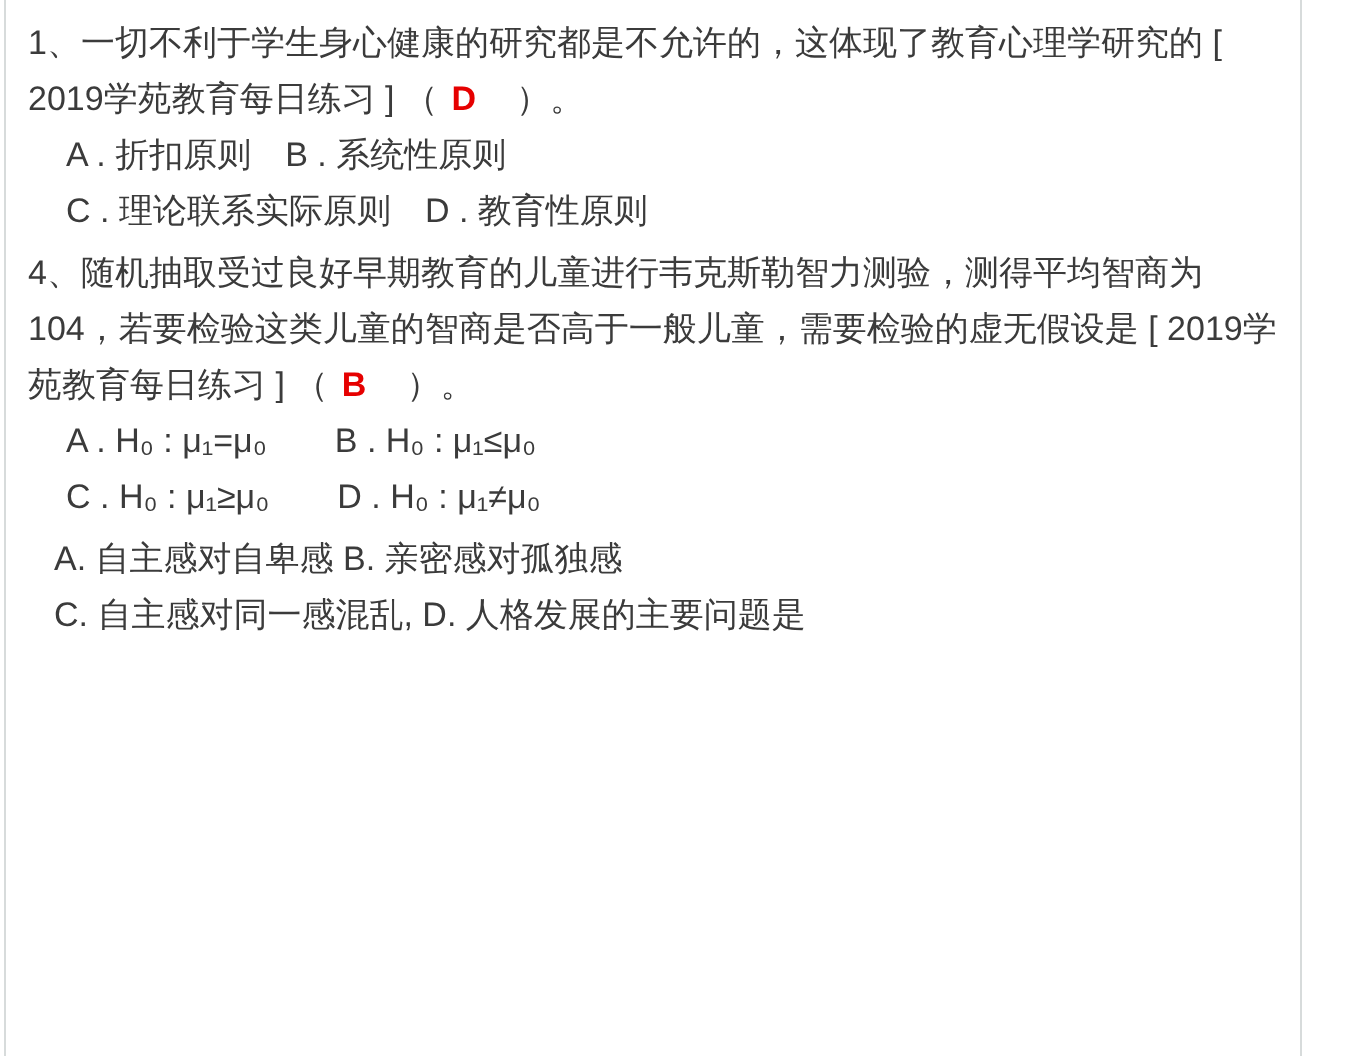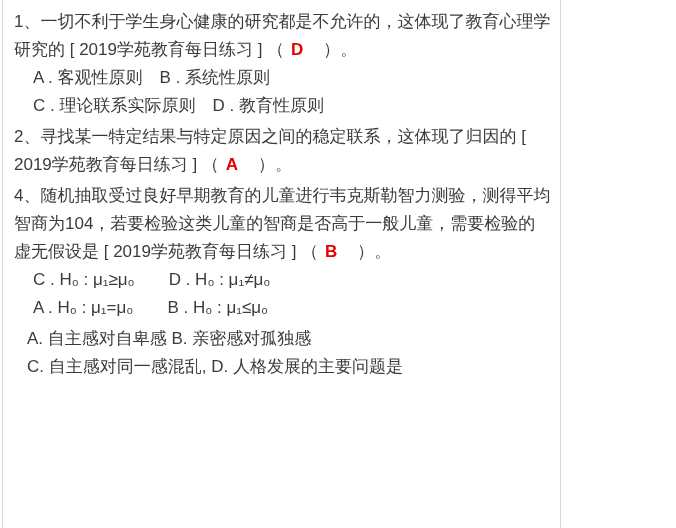--- a/index.html
+++ b/index.html
@@ -7,21 +7,21 @@
     padding: 0;
     background: #ffffff;
   }
   body {
     width: 676px;
     height: 528px;
     overflow: hidden;
   }
   .page {
     box-sizing: border-box;
-    width: 559px;
+    width: 649px;
     min-height: 528px;
     margin-left: 2px;
     border-left: 1px solid var(--border-color, #d7dbdb);
     border-right: 1px solid var(--border-color, #d7dbdb);
     padding: 8px 8px 4px 11px;
     font-family: "Liberation Sans", "DejaVu Sans", sans-serif;
     font-size: 17px;
     color: var(--text-color, #3b3b3b);
   }
   .question { margin-bottom: 3px; }
@@ -39,33 +39,32 @@
     padding: 0 3px 0 2px;
   }
 </style>
 </head>
 <body>
 
 <div class="page">
 
   <section class="question">
     <p class="stem"><span>1、</span><span>一切不利于学生身心健康的研究都是不允许的，这体现了教育心理学研究的 [ 2019学苑教育每日练习 ] （ </span><span class="answer">D</span><span>　）。</span></p>
-    <p class="options">A . 客观性原则　B . 系统性原则</p>
+    <p class="options">A . 折扣原则　B . 系统性原则</p>
     <p class="options">C . 理论联系实际原则　D . 教育性原则</p>
   </section>
 
   <section class="question">
-    <p class="stem"><span>2、</span><span>寻找某一特定结果与特定原因之间的稳定联系，这体现了归因的 [ 2019学苑教育每日练习 ] （ </span><span class="answer">A</span><span>　）。</span></p>
   </section>
 
 
   <section class="question">
     <p class="stem"><span>4、</span><span>随机抽取受过良好早期教育的儿童进行韦克斯勒智力测验，测得平均智商为104，若要检验这类儿童的智商是否高于一般儿童，需要检验的虚无假设是 [ 2019学苑教育每日练习 ] （ </span><span class="answer">B</span><span>　）。</span></p>
+    <p class="options">A . H₀ : μ₁=μ₀　　B . H₀ : μ₁≤μ₀</p>
     <p class="options">C . H₀ : μ₁≥μ₀　　D . H₀ : μ₁≠μ₀</p>
-    <p class="options">A . H₀ : μ₁=μ₀　　B . H₀ : μ₁≤μ₀</p>
   </section>
 
   <section class="question">
     <p class="options options-tight">A. 自主感对自卑感 B. 亲密感对孤独感</p>
     <p class="options options-tight">C. 自主感对同一感混乱, D. 人格发展的主要问题是</p>
   </section>
 
 </div>
 
 </body></html>

